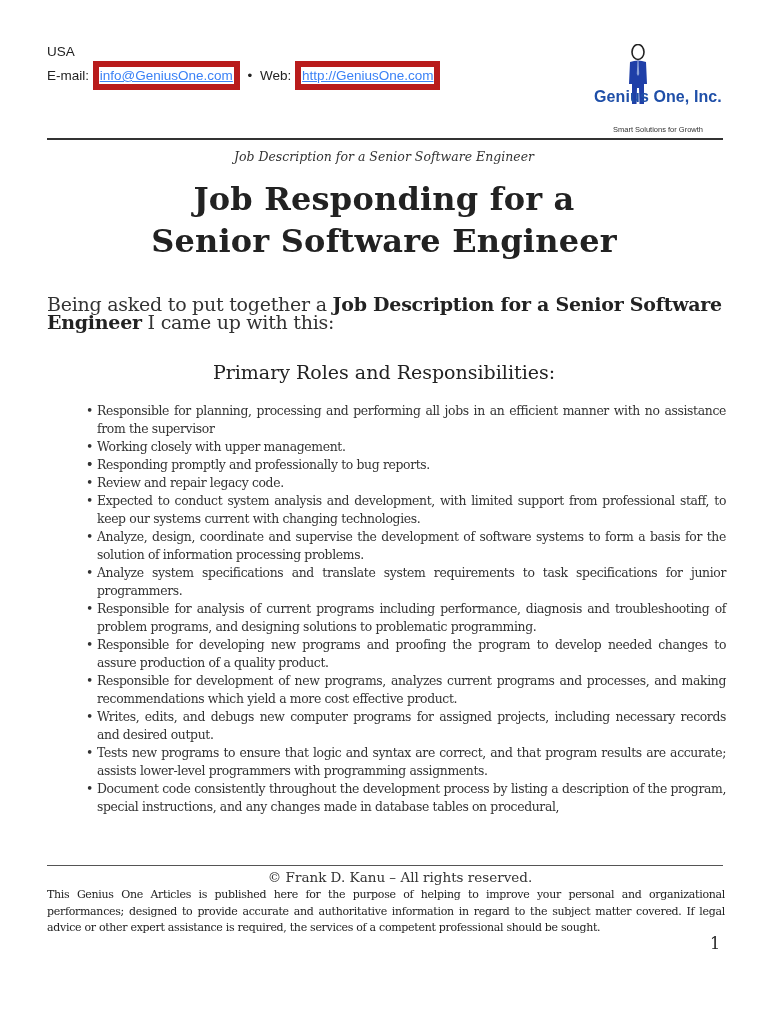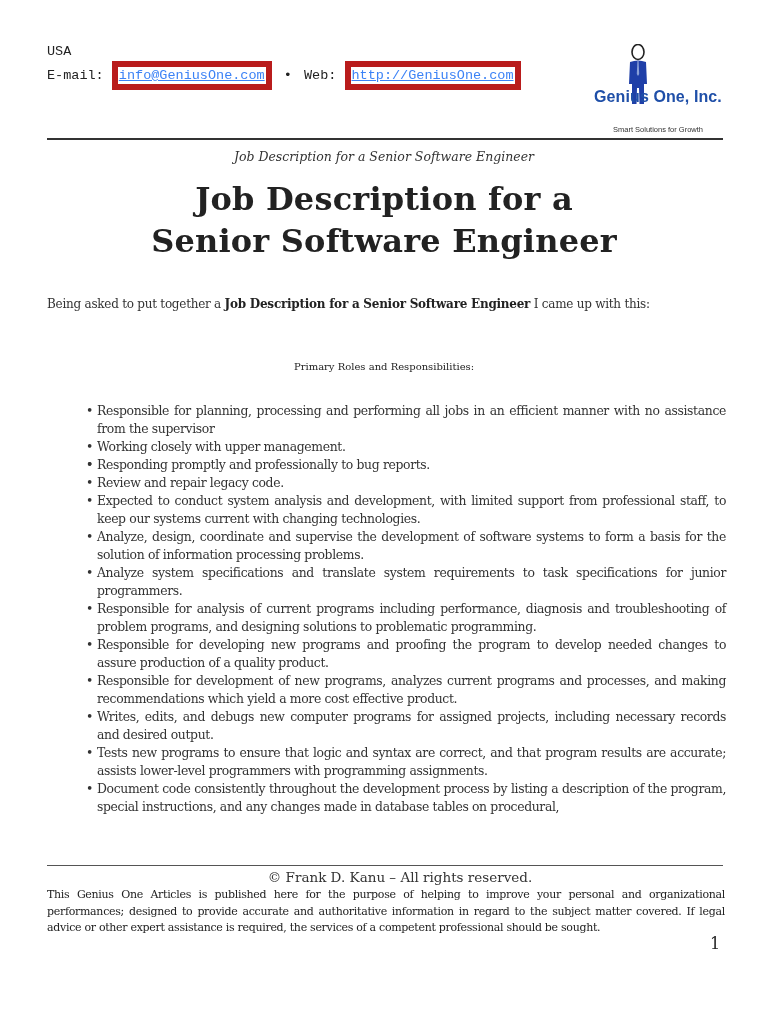--- a/index.html
+++ b/index.html
@@ -1,20 +1,20 @@
 <!DOCTYPE html>
 <html><head>
 <meta charset="utf-8">
 <style>
   html, body { margin: 0; padding: 0; background: #ffffff; }
   body { width: 768px; height: 1024px; position: relative; overflow: hidden;
          font-family: "DejaVu Serif", "Liberation Serif", serif; color: #222; }
 
   .contact { position: absolute; left: 47px; top: 42px; font-size: 13.5px; line-height: 19px;
-             font-family: Liberation Mono, monospace; color: #222; }
+             font-family: Liberation Sans, sans-serif; color: #222; }
   .contact .link { display: inline-block; border: 6px solid #b91c1c; color: #3b82f6;
                    text-decoration: underline; padding: 0 1px; line-height: 17px; }
   .contact .sep { margin: 0 4px; }
 
   .logo { position: absolute; left: 583px; top: 44px; width: 150px; height: 95px; }
   .logo svg { position: absolute; left: 42px; top: 0; }
   .logo .brand { position: absolute; left: 0; top: 44px; width: 150px; text-align: center;
                  font-family: "Liberation Sans", sans-serif; font-weight: bold; font-size: 16px;
                  color: #1f4fa8; letter-spacing: 0.1px; }
   .logo .tag { position: absolute; left: 0; top: 81px; width: 150px; text-align: center;
@@ -23,27 +23,27 @@
   .rule-top { position: absolute; left: 47px; top: 138px; width: 676px; height: 2px; background: #333; }
 
   .running-head { position: absolute; left: 0; width: 768px; top: 149px; text-align: center;
                   font-style: italic; font-size: 12.5px; color: #333;
                   font-family: "DejaVu Serif", serif; }
 
   .title { position: absolute; left: 0; width: 768px; top: 178px; text-align: center;
            font-weight: bold; font-size: 32px; line-height: 42px; color: #222;
            font-family: "DejaVu Serif", serif; letter-spacing: 0.2px; }
 
-  .intro { position: absolute; left: 47px; top: 295px; width: 678px; font-size: 12px;
+  .intro { position: absolute; left: 47px; top: 295px; width: 678px; font-size: 19px;
            line-height: 18px; font-family: "DejaVu Serif", serif; color: #333;
            letter-spacing: -0.25px; }
   .intro b { color: #222; }
 
   .section-head { position: absolute; left: 0; width: 768px; top: 361px; text-align: center;
-                  font-size: 10px; color: #222; font-family: "DejaVu Serif", serif; }
+                  font-size: 19px; color: #222; font-family: "DejaVu Serif", serif; }
 
   .bullets { position: absolute; left: 86px; top: 402px; width: 640px; margin: 0; padding: 0;
              list-style: none; font-size: 12.4px; line-height: 18px; color: #333;
              font-family: "DejaVu Serif", serif; letter-spacing: -0.35px; }
   .bullets li { position: relative; padding-left: 11px; text-align: justify; }
   .bullets li .dot { position: absolute; left: 0; top: 0; }
 
   .rule-bottom { position: absolute; left: 47px; top: 865px; width: 676px; height: 1px; background: #555; }
 
   .copyright { position: absolute; left: 16px; width: 768px; top: 869px; text-align: center;
@@ -76,21 +76,21 @@
   </svg>
   <div class="brand">Genius One, Inc.</div>
   <div class="tag">Smart Solutions for Growth</div>
 </div>
 
 <div class="rule-top"></div>
 
 <div class="running-head">Job Description for a Senior Software Engineer</div>
 
 <div class="title">
-  <div>Job Description for a</div>
+  <div>Job Responding for a</div>
   <div>Senior Software Engineer</div>
 </div>
 
 <div class="intro"><span>Being asked to put together a </span><b>Job Description for a Senior Software Engineer</b><span> I came up with this:</span></div>
 
 <div class="section-head">Primary Roles and Responsibilities:</div>
 
 <ul class="bullets">
   <li><span class="dot">•</span><span>Responsible for planning, processing and performing all jobs in an efficient manner with no assistance from the supervisor</span></li>
   <li><span class="dot">•</span><span>Working closely with upper management.</span></li>

